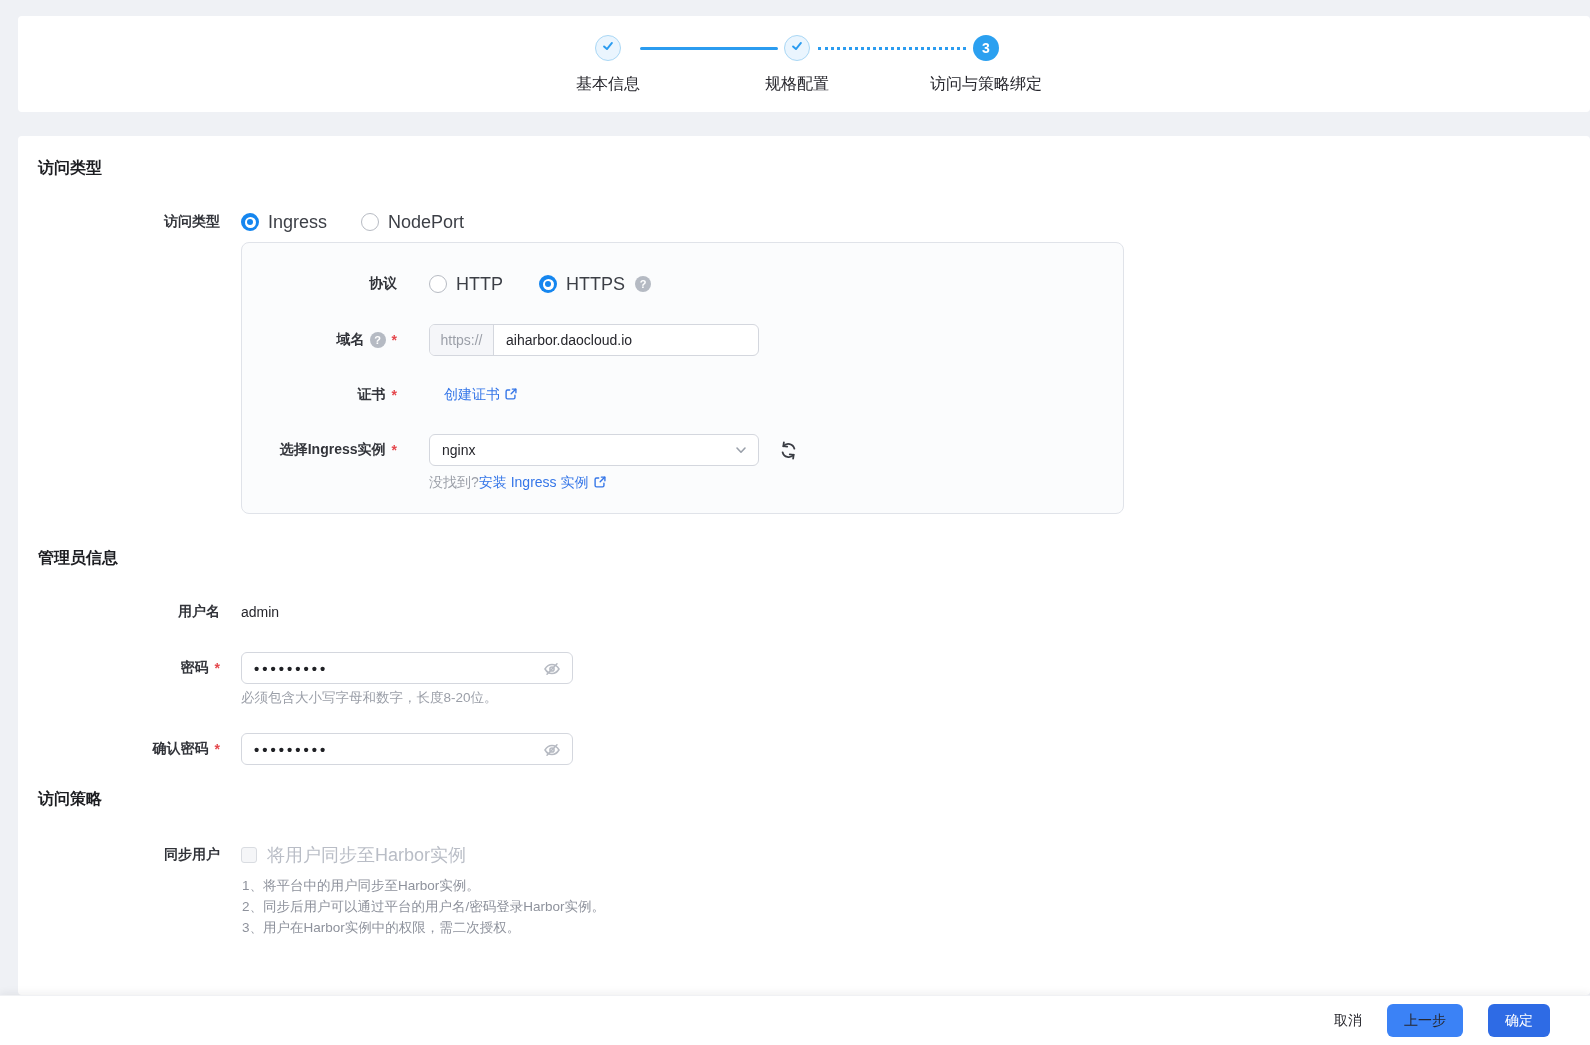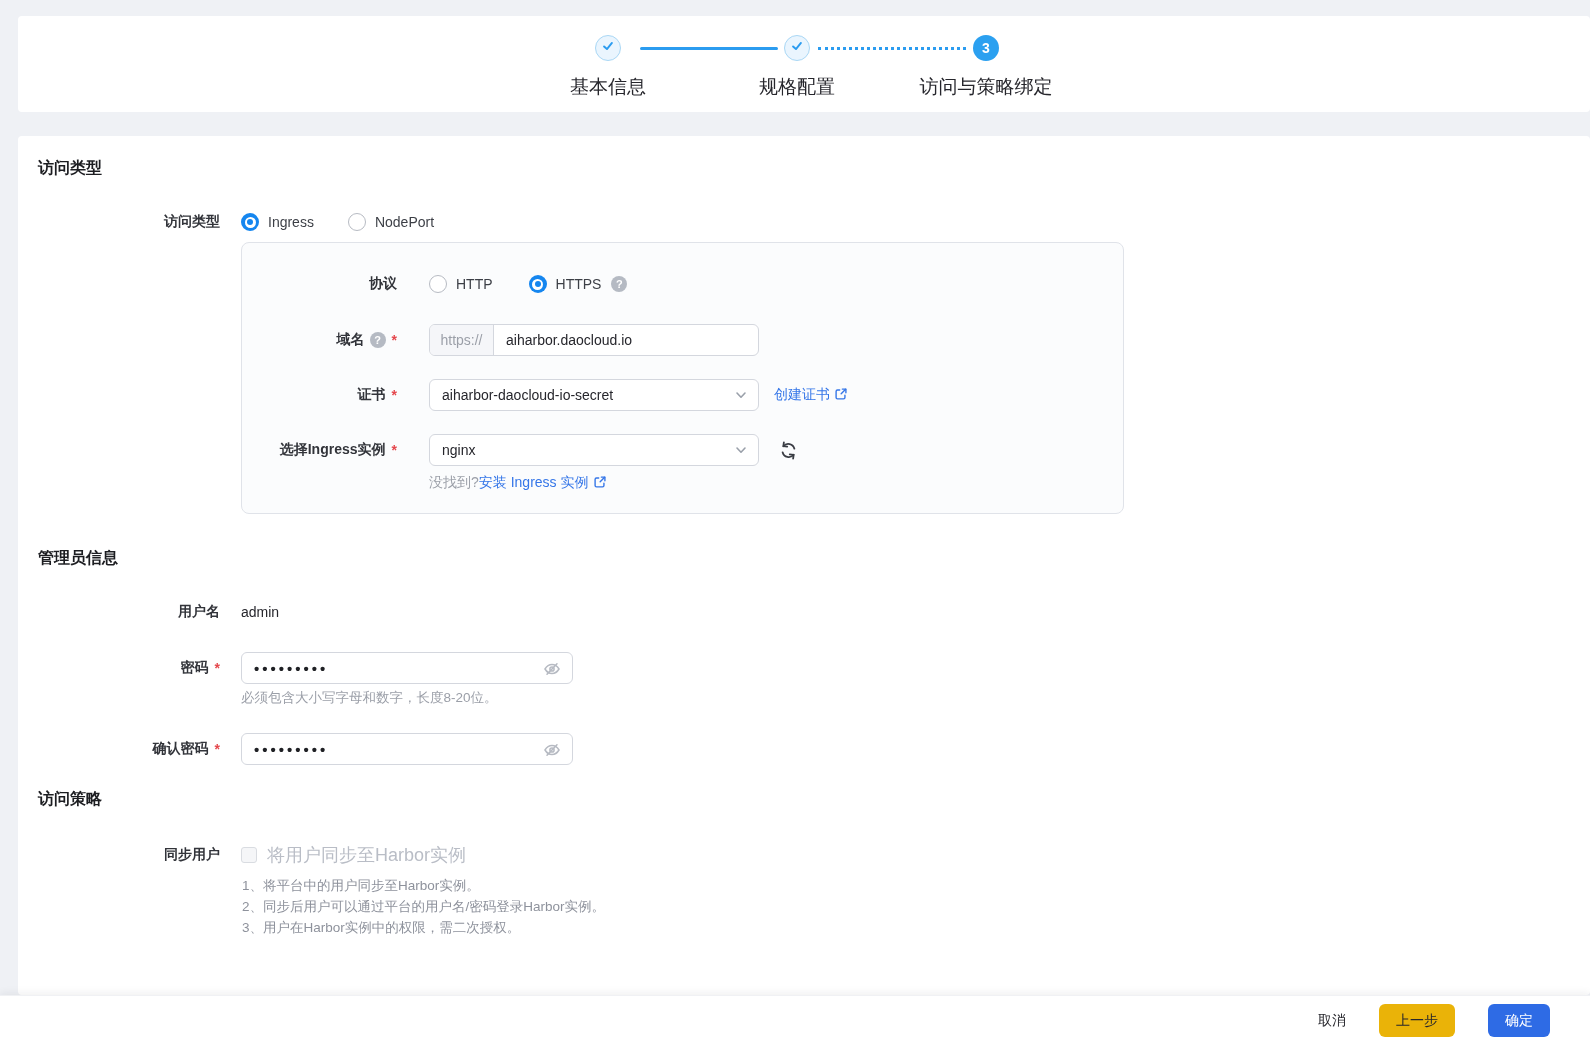--- a/index.html
+++ b/index.html
@@ -15,39 +15,39 @@
   .card { position:absolute; background:#fff; border-radius:4px; }
   #stepper-card { left:18px; right:0; top:16px; height:96px; }
   #main-card { left:18px; right:0; top:136px; height:859px; }
 
   
   .step-circle { position:absolute; width:26px; height:26px; border-radius:50%;
     display:flex; align-items:center; justify-content:center; top:19px; }
   .step-done { background:#eaf5fe; border:1px solid #a9d7f5; }
   .step-current { background:#2ba0f0; color:#fff; font-size:14px; font-weight:700; }
   .step-label { position:absolute; top:58px; width:220px; text-align:center;
-    font-size:19px; color:#26262c; }
+    font-size:16px; color:#26262c; }
   .step-line { position:absolute; top:31px; height:0; }
   .line-solid { border-top:3px solid #2b9cf0; border-radius:2px; }
   .line-dotted { border-top:3px dotted #2b9cf0; }
 
   
   .sec-title { position:absolute; left:20px; font-size:16px; font-weight:700; color:#1c1d21; }
   .row { position:absolute; left:0; right:0; display:flex; align-items:center; }
   .row-label { width:202px; text-align:right; font-size:14px; font-weight:600; color:#32343a;
     display:flex; justify-content:flex-end; align-items:center; gap:5px; flex:0 0 202px; }
   .row-content { margin-left:21px; display:flex; align-items:center; }
   .req { color:#e5484d; font-size:14px; font-weight:700; margin-left:1px; }
 
   .radio { width:18px; height:18px; border-radius:50%; border:1px solid #b7bbc3;
     background:#fff; position:relative; flex:0 0 18px; cursor:pointer; }
   .radio.checked { border:none; background:#1586ef; }
   .radio.checked::after { content:''; position:absolute; inset:3.5px; background:#fff; border-radius:50%; }
   .radio.checked::before { content:''; position:absolute; inset:6px; background:#1586ef; border-radius:50%; z-index:1; }
-  .radio-label { font-size:14px; color:#3c3f46; margin:0 0 0 9px; }
+  .radio-label { font-size:18px; color:#3c3f46; margin:0 0 0 9px; }
 
   .help-icon { width:16px; height:16px; border-radius:50%; background:#b5bac3; color:#fff;
     font-size:11px; font-weight:700; display:inline-flex; align-items:center; justify-content:center; }
 
   
   #ingress-panel { position:absolute; left:223px; top:106px; width:883px; height:272px;
     background:#fbfcfd; border:1px solid #e0e3e9; border-radius:8px; }
   .prow { position:absolute; left:0; right:0; display:flex; align-items:center; }
   .prow .row-label { width:155px; flex:0 0 155px; }
   .prow .row-content { margin-left:32px; }
@@ -75,25 +75,25 @@
   .checkbox { width:16px; height:16px; border:1.5px solid #d9dce1; background:#f5f6f8;
     border-radius:3px; flex:0 0 16px; }
   .dim { color:#b9bdc6; font-size:18px; margin-left:10px; }
 
   .value-text { font-size:14px; color:#26262c; }
   .refresh-btn { margin-left:19px; cursor:pointer; line-height:0; }
 
   
   #footer-bar { position:absolute; left:0; right:0; top:995px; height:50px; background:#fff;
     box-shadow:0 -2px 8px rgba(30,35,43,0.07); border-top:1px solid #f0f1f4;
-    display:flex; align-items:center; justify-content:flex-end; padding-right:40px; gap:33px; }
+    display:flex; align-items:center; justify-content:flex-end; padding-right:40px; gap:25px; }
   .btn { height:33px; border:none; border-radius:6px; font-size:14px;
     font-family:inherit; cursor:pointer; padding:0 17px; }
   .btn-text { background:transparent; color:#26262c; padding:0; }
-  .btn-light { background:#eab308; color:#26262c; }
+  .btn-light { background:#3b82f6; color:#26262c; }
   .btn-primary { background:#2e6be5; color:#fff; }
 </style>
 </head>
 <body>
 
 <div class="page">
 
   <div class="card" id="stepper-card">
     <div class="step-circle step-done" style="left:577px">
       <span>
@@ -159,28 +159,20 @@
           </div>
         </div>
       </div>
 
       <div class="prow" style="top:136px; height:32px">
         <div class="row-label">
           <span>证书</span>
           <span class="req">*</span>
         </div>
         <div class="row-content">
-          <div class="input-box select-box">
-            <span>aiharbor-daocloud-io-secret</span>
-            <span class="chevron">
-              <svg width="16" height="16" viewBox="0 0 16 16" fill="none" stroke="#9aa0aa" stroke-width="1.6" stroke-linecap="round" stroke-linejoin="round">
-                  <polyline points="4 6 8 10.2 12 6"></polyline>
-                </svg>
-            </span>
-          </div>
           <a class="link" style="margin-left:15px">
             <span>创建证书</span>
             <span>
               <svg width="14" height="14" viewBox="0 0 16 16" fill="none" stroke="#3576e8" stroke-width="1.6" stroke-linecap="round" stroke-linejoin="round">
                   <path d="M6.5 3.5H4a1.6 1.6 0 0 0-1.6 1.6V12A1.6 1.6 0 0 0 4 13.6h6.9A1.6 1.6 0 0 0 12.5 12V9.5"></path>
                   <polyline points="9.5 2.4 13.6 2.4 13.6 6.5"></polyline>
                   <line x1="13.3" y1="2.7" x2="8.2" y2="7.8"></line>
                 </svg>
             </span>
           </a>

